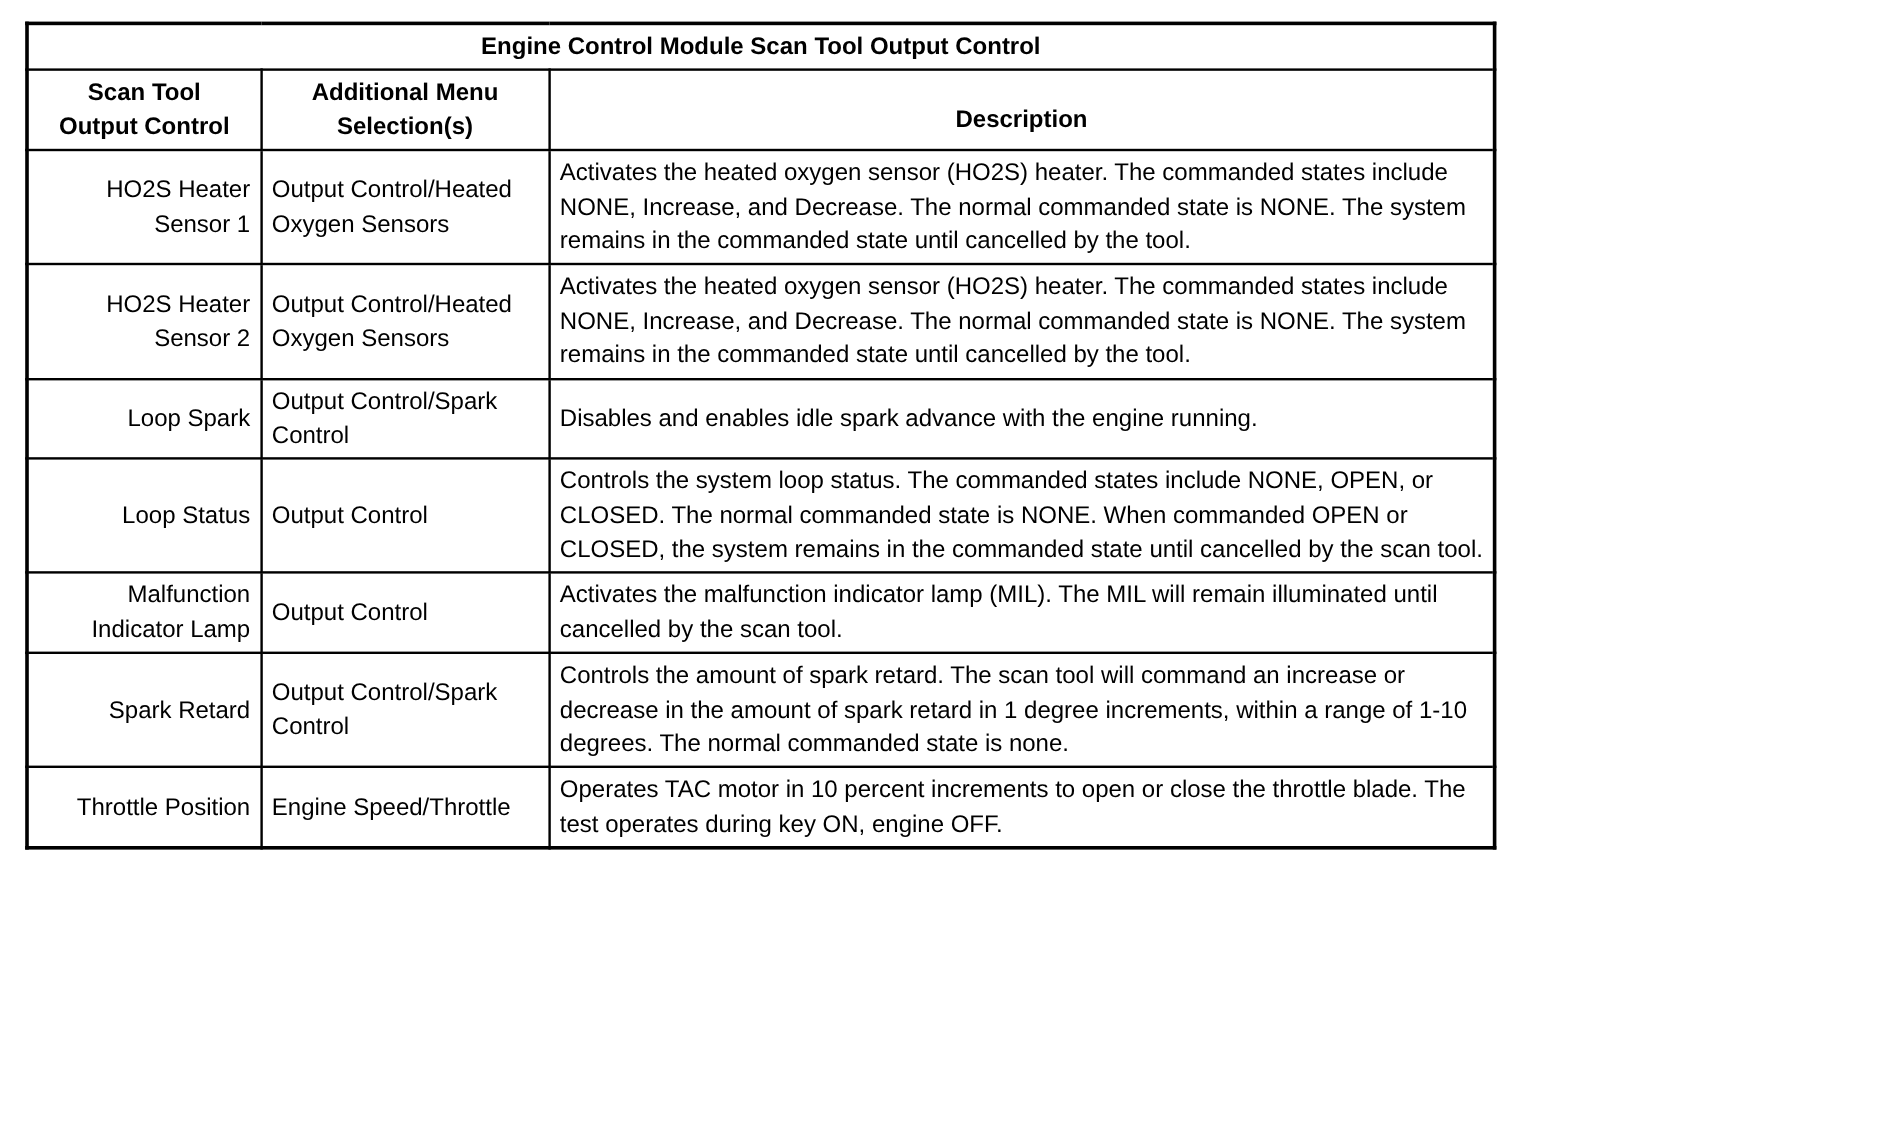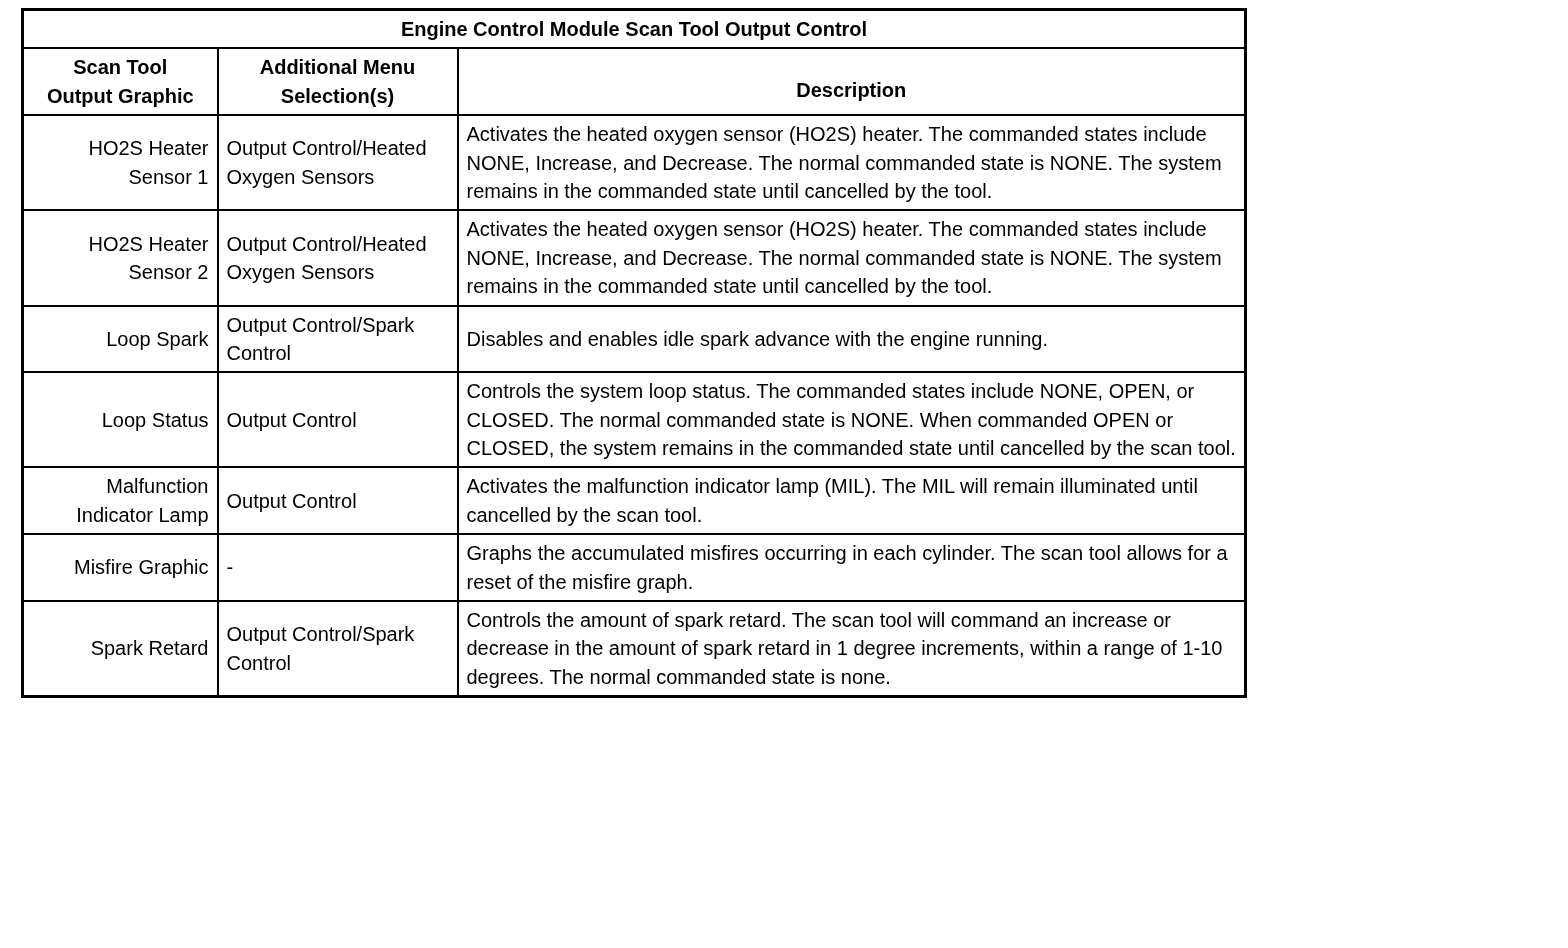--- a/index.html
+++ b/index.html
@@ -4,21 +4,21 @@
 <style>
   html, body {
     margin: 0;
     padding: 0;
     background: #ffffff;
   }
   .page {
     width: 1268px;
     height: 948px;
     box-sizing: border-box;
-    padding: 8px 21px;
+    padding: 18px 21px;
     background: #ffffff;
     font-family: "Liberation Sans", sans-serif;
     color: #000000;
   }
   table.ecm-table {
     width: 100%;
     border-collapse: collapse;
     border: 3px solid #000000;
     table-layout: fixed;
   }
@@ -72,21 +72,21 @@
       <col class="c1">
       <col class="c2">
       <col class="c3">
     </colgroup>
     <thead>
       <tr>
         <th class="table-title" colspan="3">Engine Control Module Scan Tool Output Control</th>
       </tr>
       <tr>
         <th class="col-header">Scan Tool
-Output Graphic</th>
+Output Control</th>
         <th class="col-header">Additional Menu
 Selection(s)</th>
         <th class="col-header desc-header">Description</th>
       </tr>
     </thead>
     <tbody>
       <tr>
         <td class="control-cell">HO2S Heater Sensor 1</td>
         <td class="menu-cell">Output Control/Heated Oxygen Sensors</td>
         <td class="desc-cell">Activates the heated oxygen sensor (HO2S) heater. The commanded states include NONE, Increase, and Decrease. The normal commanded state is NONE. The system remains in the commanded state until cancelled by the tool.</td>
@@ -105,24 +105,24 @@
         <td class="control-cell">Loop Status</td>
         <td class="menu-cell">Output Control</td>
         <td class="desc-cell">Controls the system loop status. The commanded states include NONE, OPEN, or CLOSED. The normal commanded state is NONE. When commanded OPEN or CLOSED, the system remains in the commanded state until cancelled by the scan tool.</td>
       </tr>
       <tr>
         <td class="control-cell">Malfunction Indicator Lamp</td>
         <td class="menu-cell">Output Control</td>
         <td class="desc-cell">Activates the malfunction indicator lamp (MIL). The MIL will remain illuminated until cancelled by the scan tool.</td>
       </tr>
       <tr>
-        <td class="control-cell">Misfire Graphic</td>
-        <td class="menu-cell">-</td>
-        <td class="desc-cell">Graphs the accumulated misfires occurring in each cylinder. The scan tool allows for a reset of the misfire graph.</td>
-      </tr>
-      <tr>
         <td class="control-cell">Spark Retard</td>
         <td class="menu-cell">Output Control/Spark Control</td>
         <td class="desc-cell">Controls the amount of spark retard. The scan tool will command an increase or decrease in the amount of spark retard in 1 degree increments, within a range of 1-10 degrees. The normal commanded state is none.</td>
+      </tr>
+      <tr>
+        <td class="control-cell">Throttle Position</td>
+        <td class="menu-cell">Engine Speed/Throttle</td>
+        <td class="desc-cell">Operates TAC motor in 10 percent increments to open or close the throttle blade. The test operates during key ON, engine OFF.</td>
       </tr>
     </tbody>
   </table>
 </div>
 
 </body></html>

